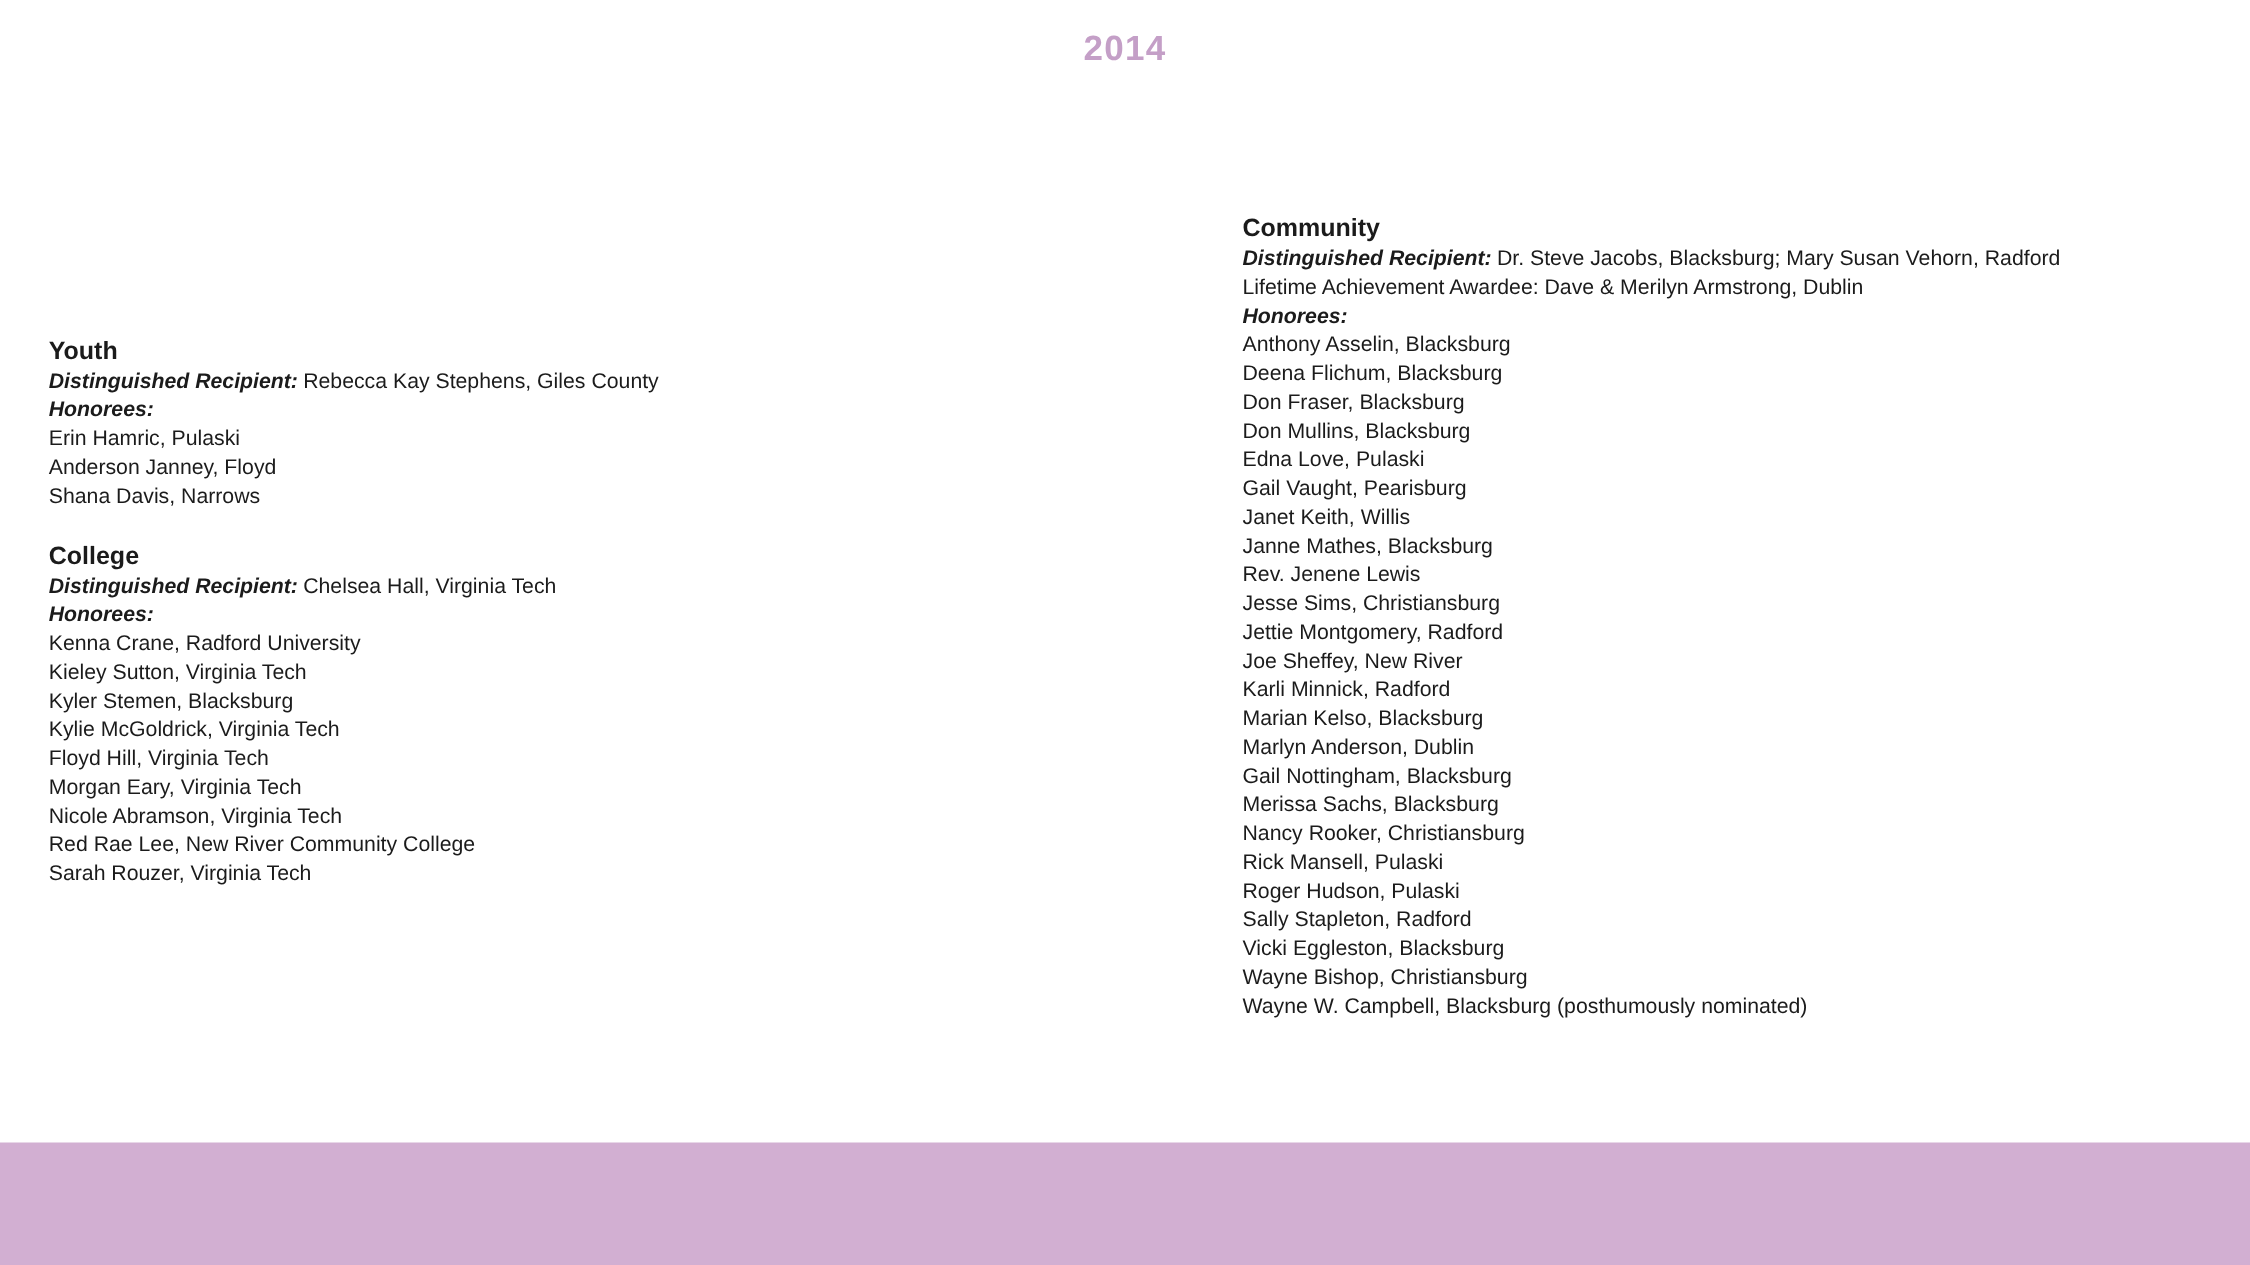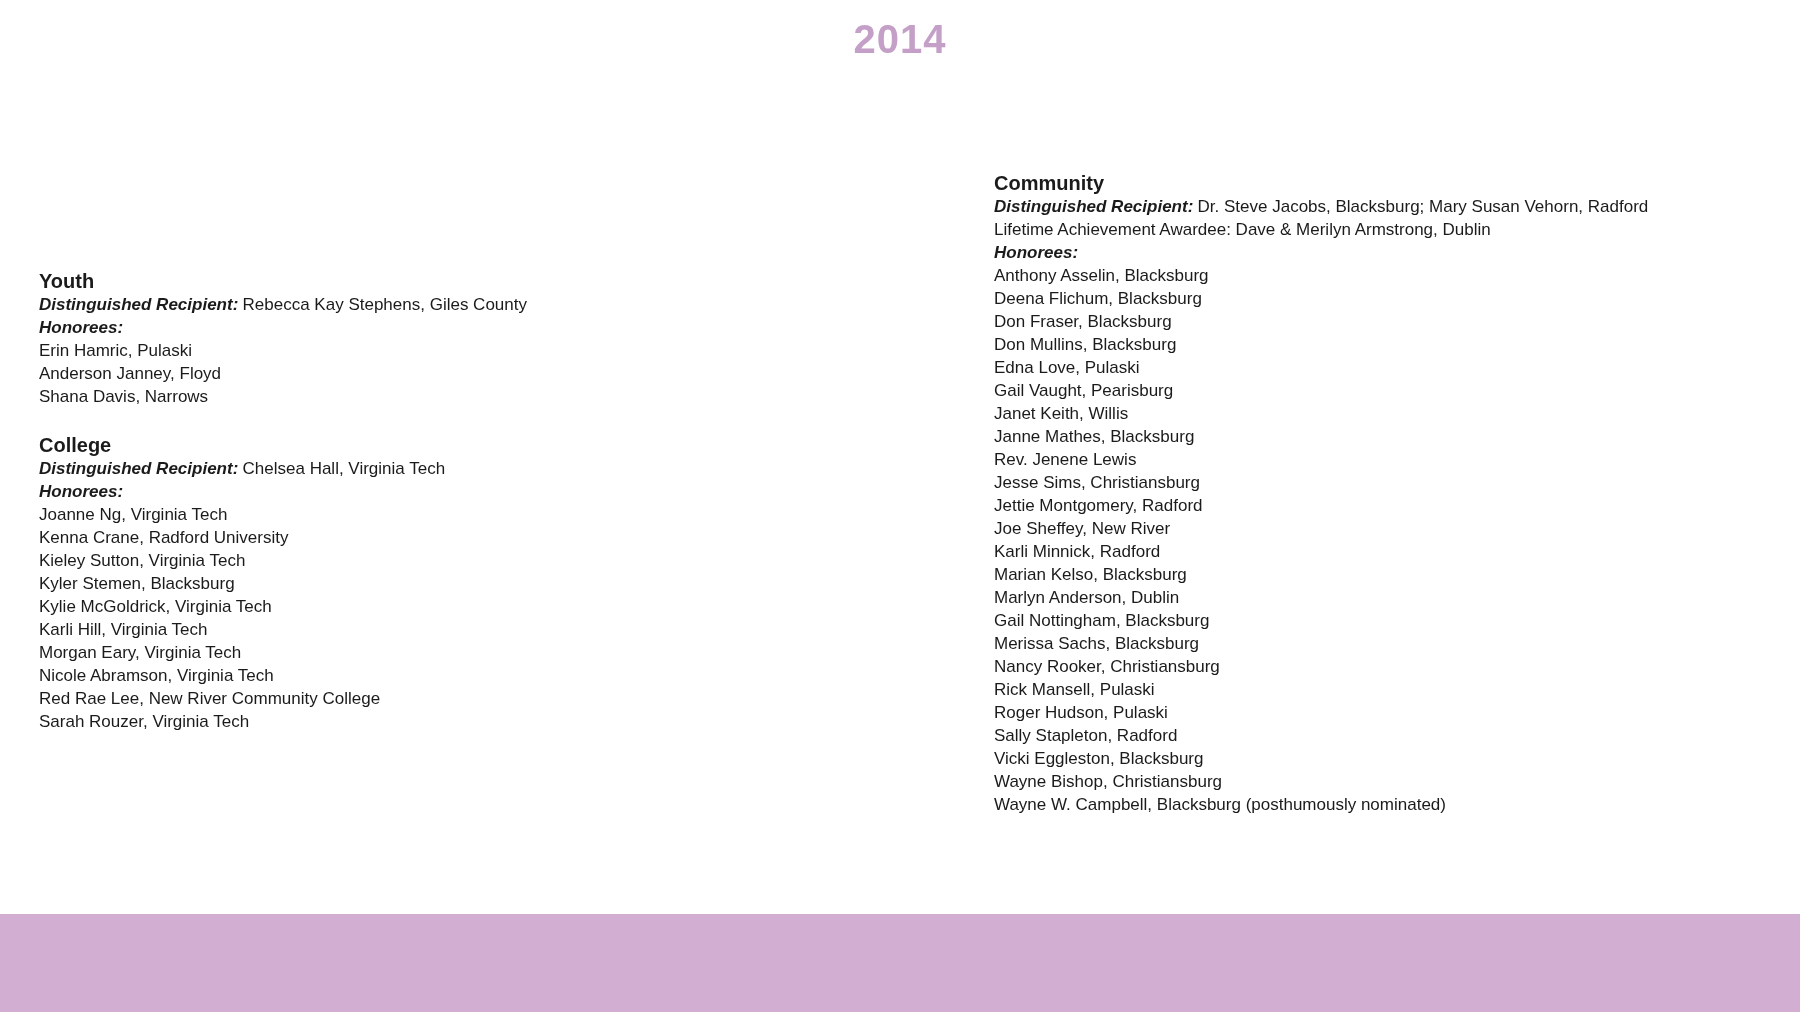--- a/index.html
+++ b/index.html
@@ -22,21 +22,21 @@
     overflow: hidden;
     color: var(--text-color, #1b1b1b);
   }
   .year-title {
     position: absolute;
     top: 16px;
     left: 0;
     width: 100%;
     margin: 0;
     text-align: center;
-    font-size: 40px;
+    font-size: 28px;
     line-height: 46px;
     font-weight: bold;
     letter-spacing: 1px;
     color: var(--title-color, #c49fc7);
   }
   .col {
     position: absolute;
     font-size: 17px;
     line-height: 23px;
   }
@@ -90,31 +90,30 @@
     </div>
 
     <div class="section">
       <h2 class="section-heading">College</h2>
       <p class="line">
         <span class="bi dr-label">Distinguished Recipient:</span><span>Chelsea Hall, Virginia Tech</span>
       </p>
       <p class="line bi">Honorees:</p>
       <div>
 
-          <p class="line">Joanne Ng, Virginia Tech</p>
 
           <p class="line">Kenna Crane, Radford University</p>
 
           <p class="line">Kieley Sutton, Virginia Tech</p>
 
           <p class="line">Kyler Stemen, Blacksburg</p>
 
           <p class="line">Kylie McGoldrick, Virginia Tech</p>
 
-          <p class="line">Karli Hill, Virginia Tech</p>
+          <p class="line">Floyd Hill, Virginia Tech</p>
 
           <p class="line">Morgan Eary, Virginia Tech</p>
 
           <p class="line">Nicole Abramson, Virginia Tech</p>
 
           <p class="line">Red Rae Lee, New River Community College</p>
 
           <p class="line">Sarah Rouzer, Virginia Tech</p>
         </div>
     </div>

